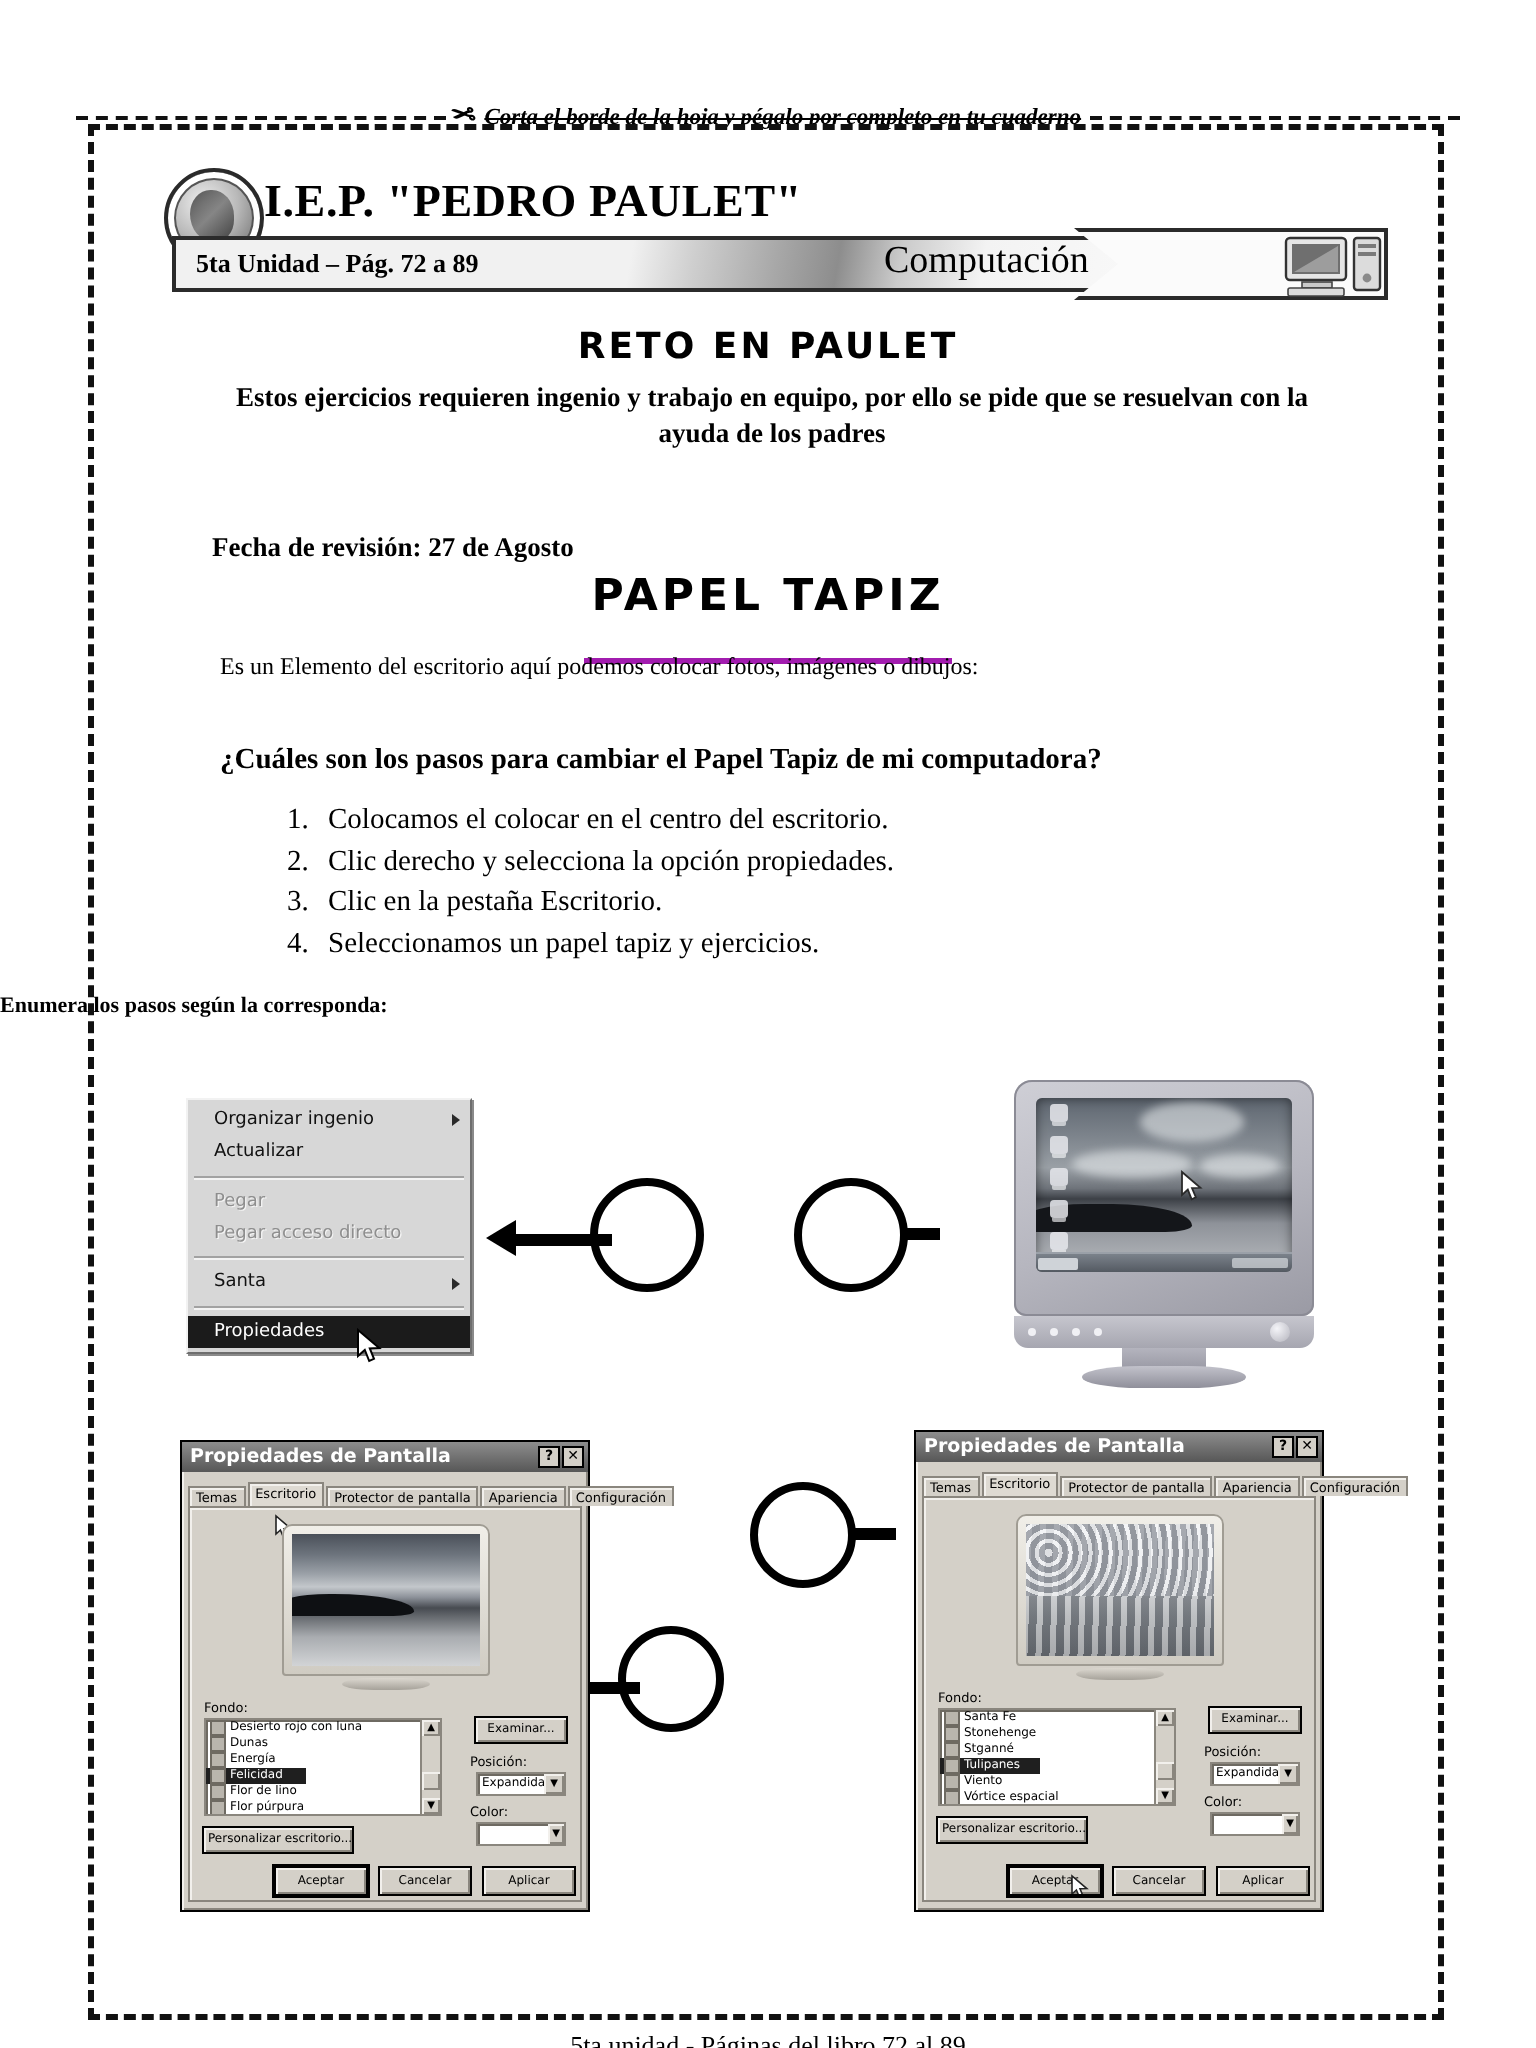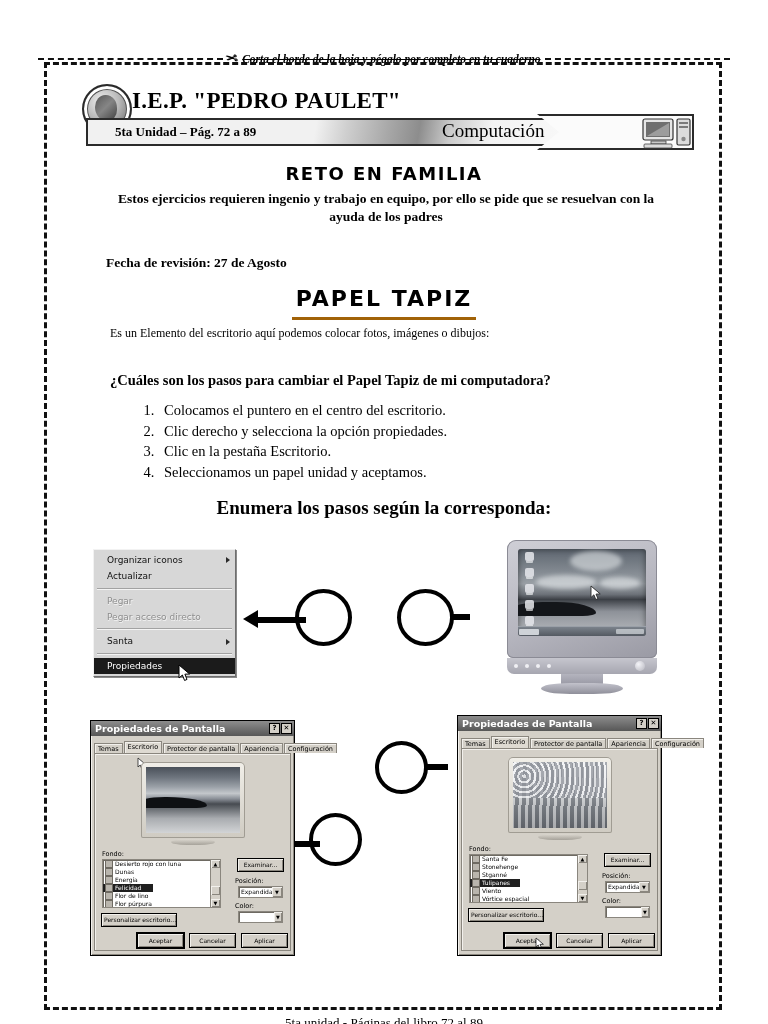--- a/index.html
+++ b/index.html
@@ -100,21 +100,21 @@
     border: 2px solid #2b2b2b;
     background: linear-gradient(100deg,
         #f1f1f1 0%, #f1f1f1 44%,
         #cfcfcf 50%, #a8a8a8 58%,
         #8d8d8d 64%, #cbcbcb 70%,
         #f3f3f3 78%, #fbfbfb 100%);
     box-sizing: border-box;
   }
   .band-unit {
     position: absolute;
-    left: 27px; top: 4px;
+    left: 10px; top: 4px;
     font-family: "Liberation Serif", serif;
     font-weight: bold;
     font-size: 13px;
     white-space: nowrap;
   }
   .band-subject {
     position: absolute;
     left: 360px; top: 36px;
     font-family: "Liberation Serif", serif;
     font-size: 19px;
@@ -152,38 +152,38 @@
     left: 112px; top: 190px;
     width: 548px;
     text-align: center;
     font-family: "Liberation Serif", serif;
     font-weight: bold;
     font-size: 13.5px;
     line-height: 1.35;
   }
   .fecha {
     position: absolute;
-    left: 106px; top: 255px;
+    left: 106px; top: 266px;
     font-family: "Liberation Serif", serif;
     font-weight: bold;
     font-size: 13.5px;
     text-align: center;
   }
   .title-tapiz {
     position: absolute;
     left: 0; right: 0; top: 286px;
     text-align: center;
     font-family: "DejaVu Sans", sans-serif;
     font-weight: bold;
     font-size: 22px;
     letter-spacing: 2px;
   }
   .title-tapiz span {
-    border-bottom: 3px solid #a16207;
-    padding: 0 4px 6px 4px;
+    border-bottom: 3px solid #a21caf;
+    padding: 0 4px 18px 4px;
   }
   .para-def {
     position: absolute;
     left: 110px; top: 325px;
     width: 540px;
     font-family: "Liberation Serif", serif;
     font-size: 12px;
     line-height: 1.45;
   }
   .question {
@@ -201,24 +201,24 @@
     margin: 0;
     padding: 0 0 0 28px;
     font-family: "Liberation Serif", serif;
     font-size: 14.5px;
     line-height: 1.42;
   }
   .steps li { padding-left: 6px; }
   .enumera {
     position: absolute;
     left: 0; right: 0; top: 497px;
-    text-align: center;
-    font-family: "Liberation Serif", serif;
-    font-weight: bold;
-    font-size: 19px;
+    text-align: left;
+    font-family: "Liberation Serif", serif;
+    font-weight: bold;
+    font-size: 11px;
   }
 
   
   .ctx-menu {
     position: absolute;
     left: 93px; top: 549px;
     width: 143px;
     background: #d7d7d7;
     border: 1px solid #6e6e6e;
     border-top-color: #f2f2f2;
@@ -697,37 +697,37 @@
     <path d="M5 19 L27 6 L27 19 Z" fill="#9d9d9d"></path>
     <rect x="9" y="24" width="15" height="3" fill="#c9c9c9" stroke="#444" stroke-width=".8"></rect>
     <rect x="2" y="27" width="28" height="4" rx="1" fill="#dcdcdc" stroke="#444" stroke-width=".8"></rect>
     <rect x="35" y="2" width="13" height="26" rx="1.5" fill="#dcdcdc" stroke="#333" stroke-width="1.2"></rect>
     <rect x="37" y="5" width="9" height="2" fill="#7a7a7a"></rect>
     <rect x="37" y="9" width="9" height="2" fill="#7a7a7a"></rect>
     <circle cx="41.5" cy="22" r="2.2" fill="#8a8a8a"></circle>
   </svg>
 </div>
 
-<div class="title-reto">RETO EN FAMILIA</div>
+<div class="title-reto">RETO EN PAULET</div>
 <div class="intro">Estos ejercicios requieren ingenio y trabajo en equipo, por ello se pide que se resuelvan con la ayuda de los padres</div>
 <div class="fecha">Fecha de revisión: 27 de Agosto</div>
 <div class="title-tapiz"><span>PAPEL TAPIZ</span></div>
 <div class="para-def">Es un Elemento del escritorio aquí podemos colocar fotos, imágenes o dibujos:</div>
 <div class="question">¿Cuáles son los pasos para cambiar el Papel Tapiz de mi computadora?</div>
 <ol class="steps">
-  <li>Colocamos el puntero en el centro del escritorio.</li>
+  <li>Colocamos el colocar en el centro del escritorio.</li>
   <li>Clic derecho y selecciona la opción propiedades.</li>
   <li>Clic en la pestaña Escritorio.</li>
-  <li>Seleccionamos un papel unidad y aceptamos.</li>
+  <li>Seleccionamos un papel tapiz y ejercicios.</li>
 </ol>
 <div class="enumera">Enumera los pasos según la corresponda:</div>
 
 <div class="ctx-menu">
   <div class="ctx-item">
-    <span>Organizar iconos</span>
+    <span>Organizar ingenio</span>
     <span class="ctx-arrow"></span>
   </div>
   <div class="ctx-item">
     <span>Actualizar</span>
   </div>
   <div class="ctx-sep"></div>
   <div class="ctx-item disabled">
     <span>Pegar</span>
   </div>
   <div class="ctx-item disabled">

